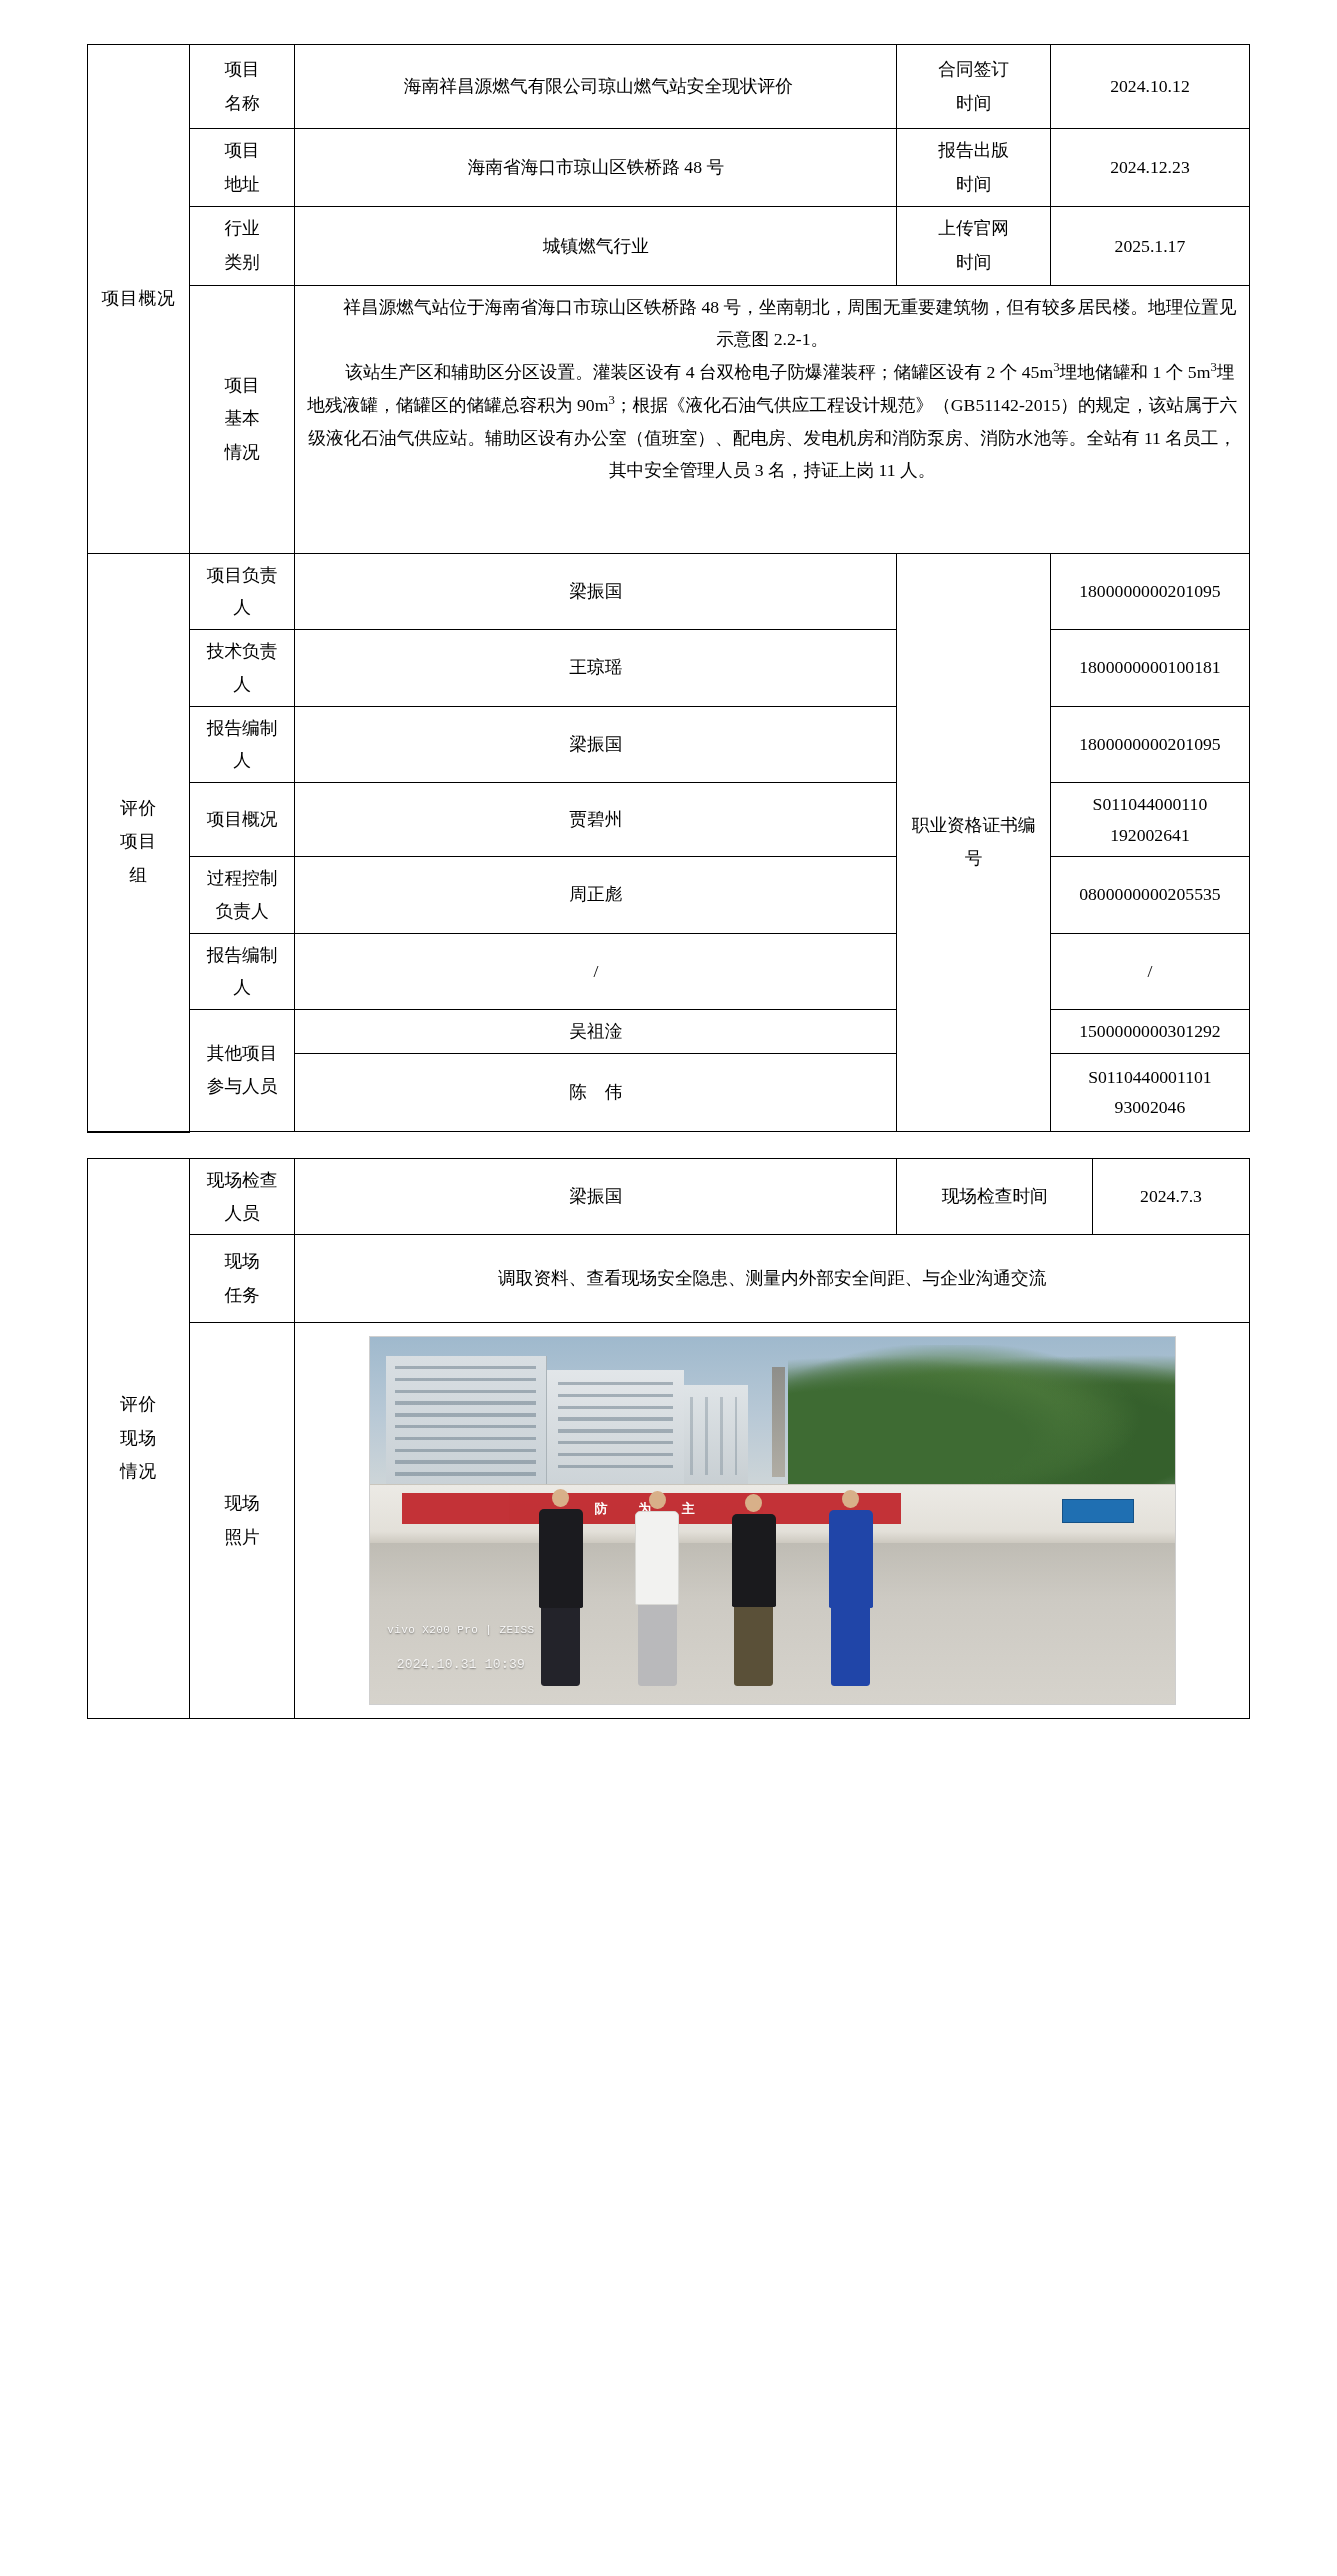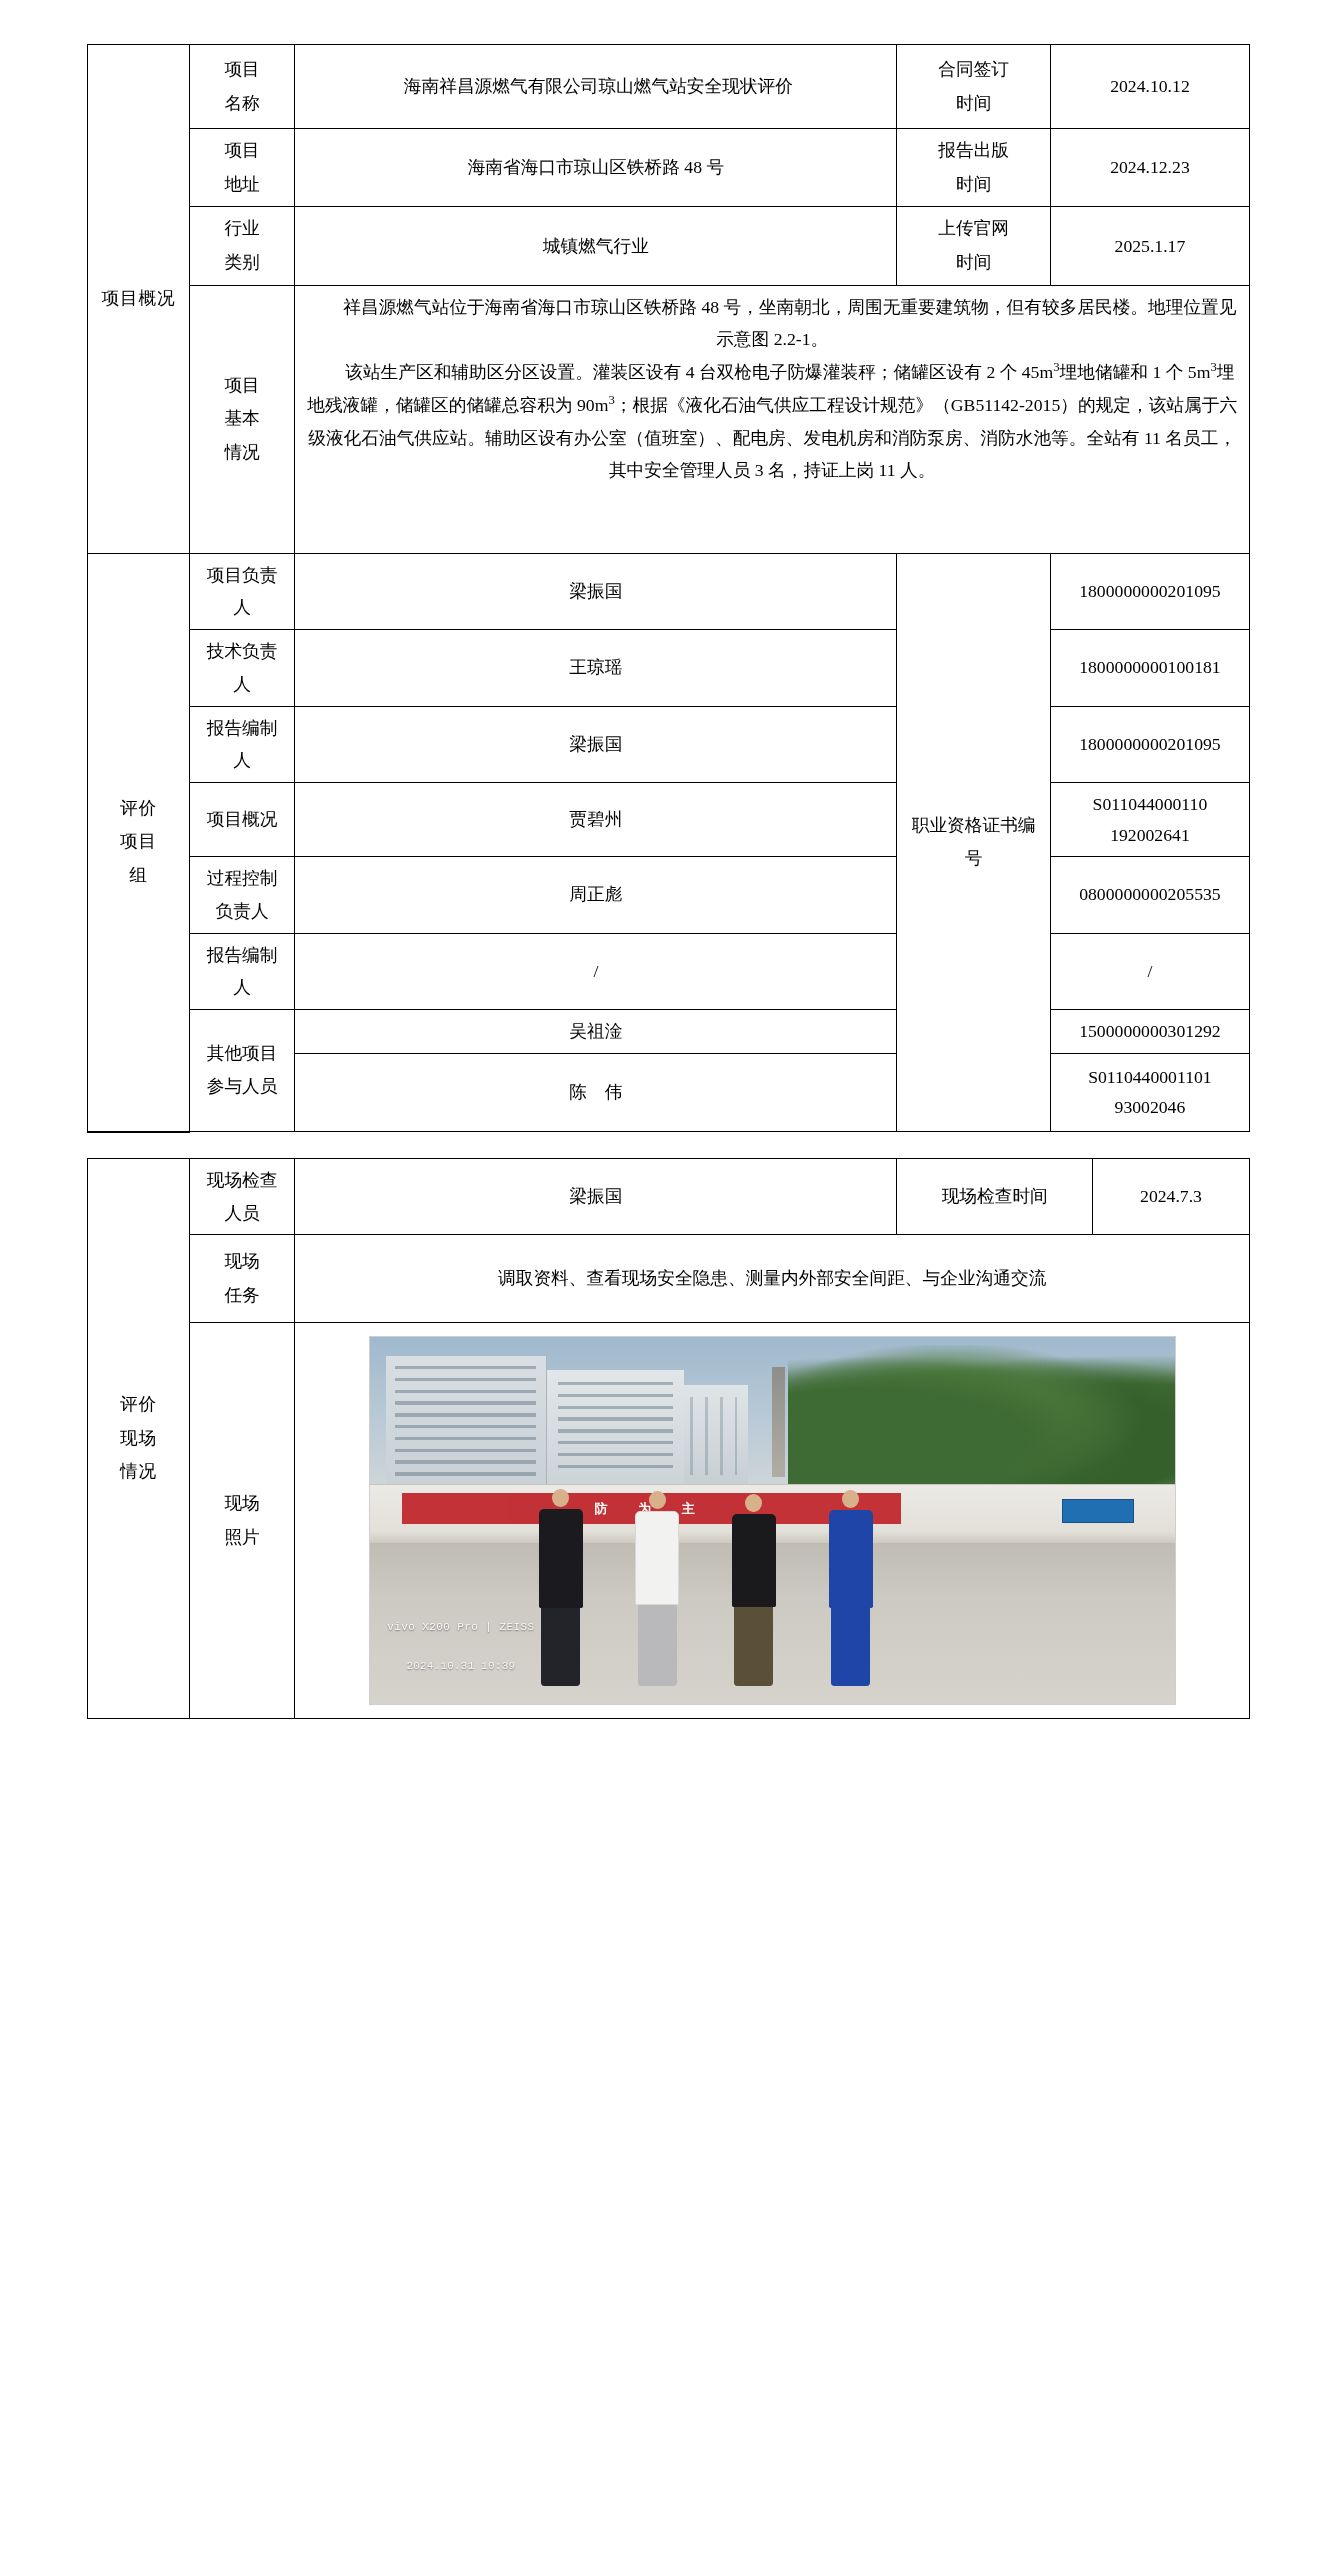--- a/index.html
+++ b/index.html
@@ -172,23 +172,23 @@
 
   .ph-watermark {
     position: absolute; left: 2.2%; bottom: 7.5%;
     color: rgba(255,255,255,0.92);
     font-family: Liberation Mono, monospace;
     font-size: 11px;
     letter-spacing: 0.4px;
     text-shadow: 0 0.8px 1.7px rgba(0,0,0,0.45);
   }
   .ph-watermark .sub {
-    font-size: 11px;
+    font-size: 13px;
     opacity: 0.9;
-    margin-top: 19px;
+    margin-top: 12px;
     letter-spacing: 0.2px;
   }
 </style>
 </head>
 <body>
 
 <div class="page">
 
   <table class="doc" style="width:1163px; margin-top:44px;">
     <colgroup>

